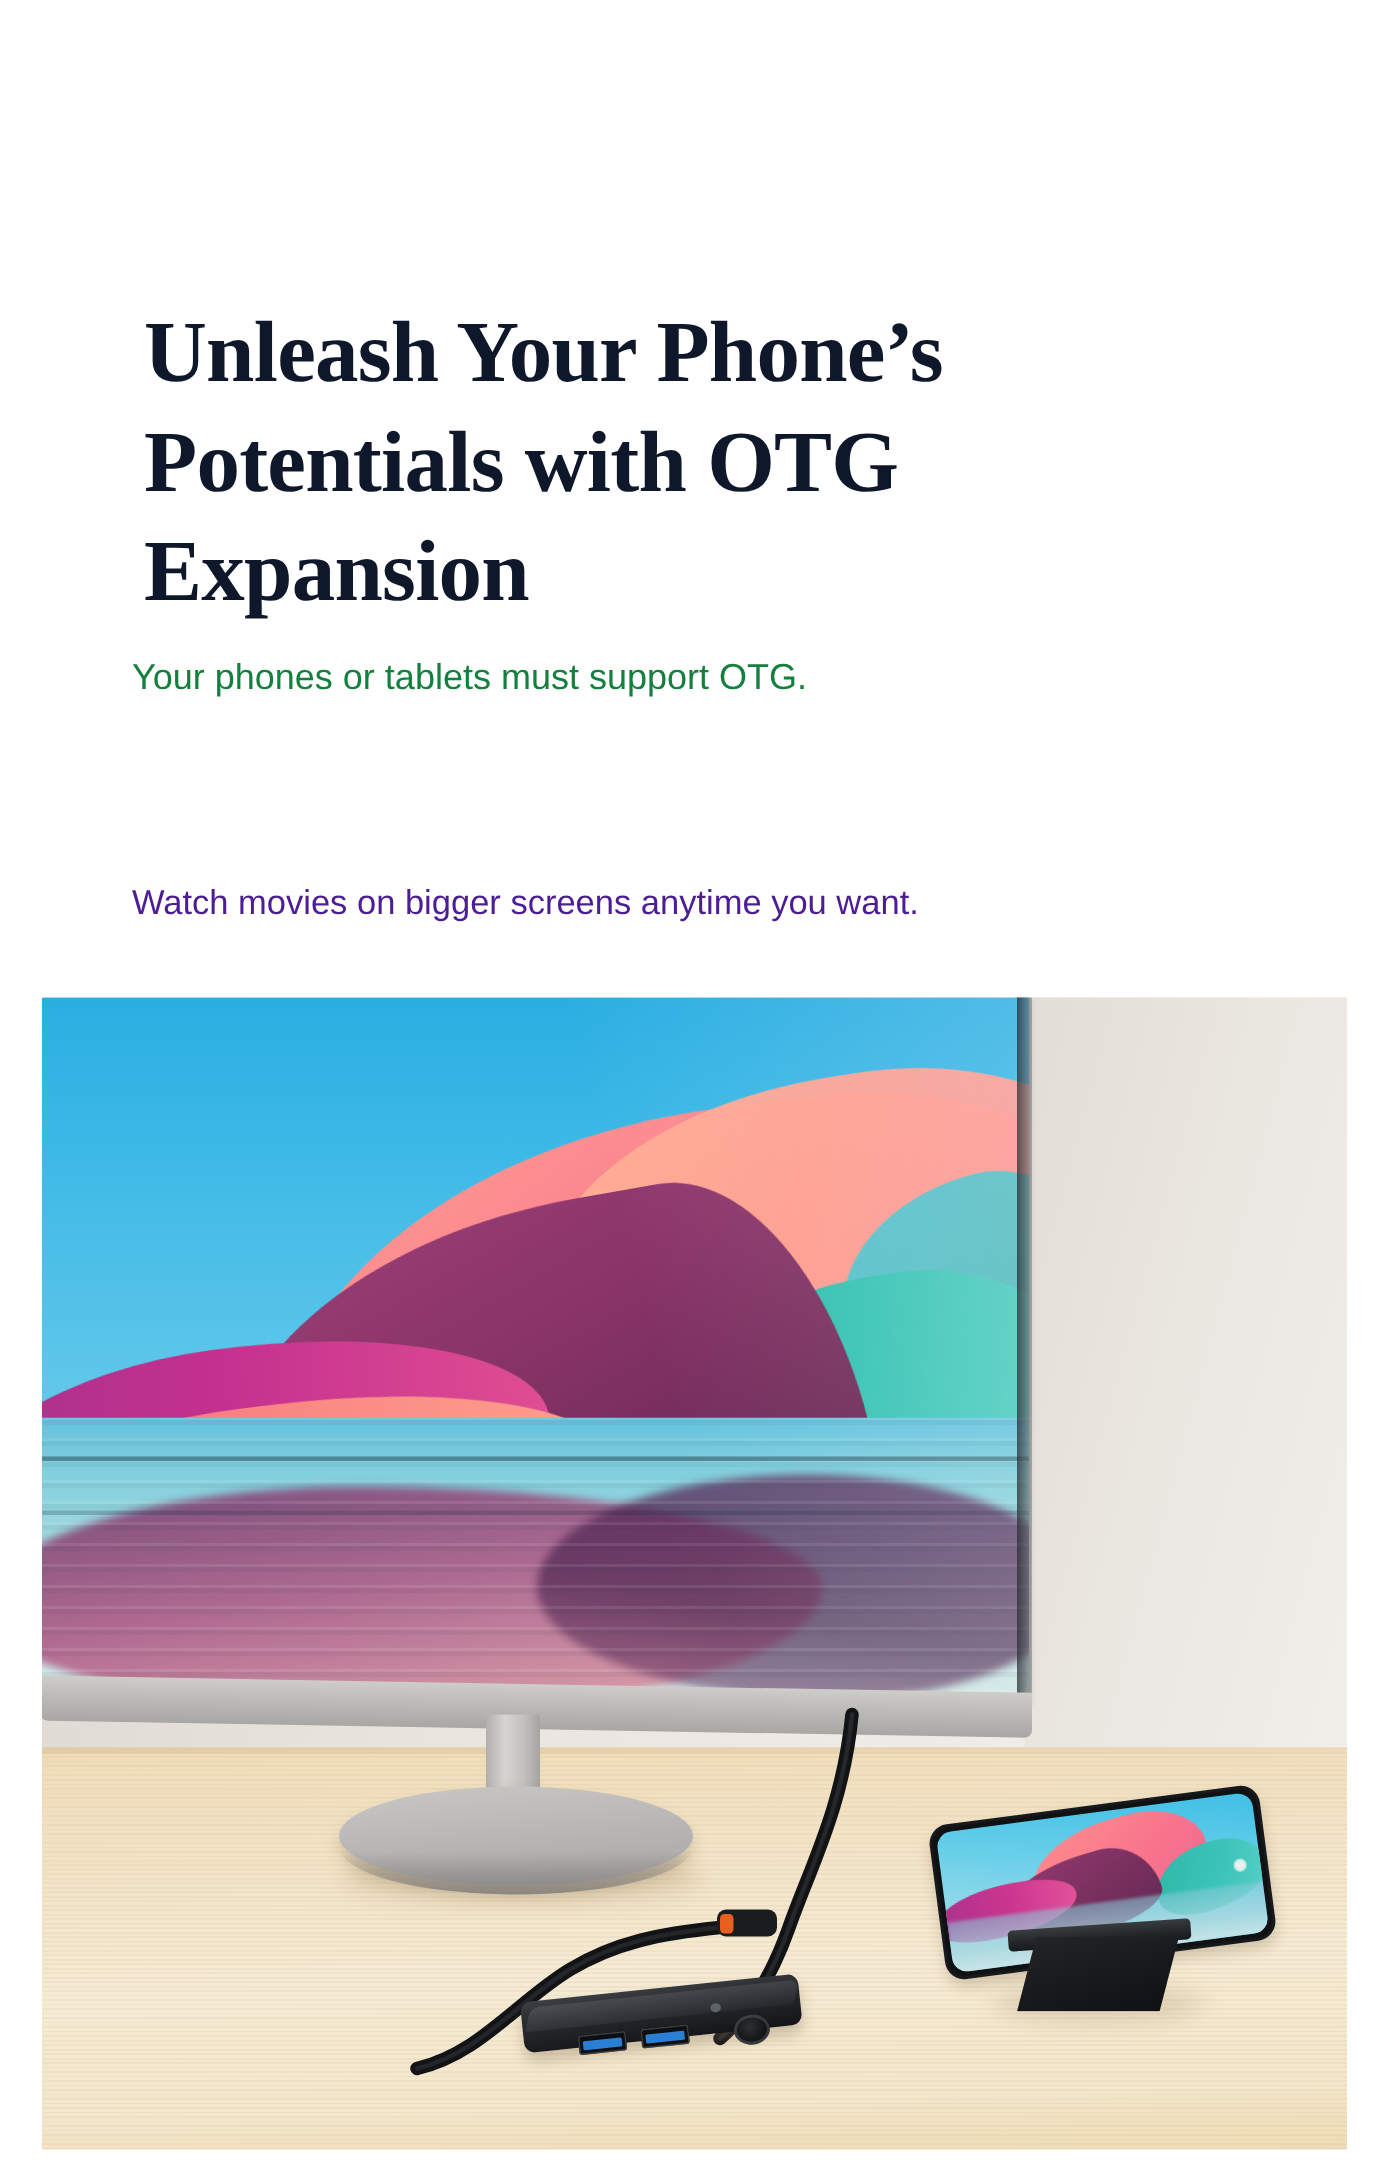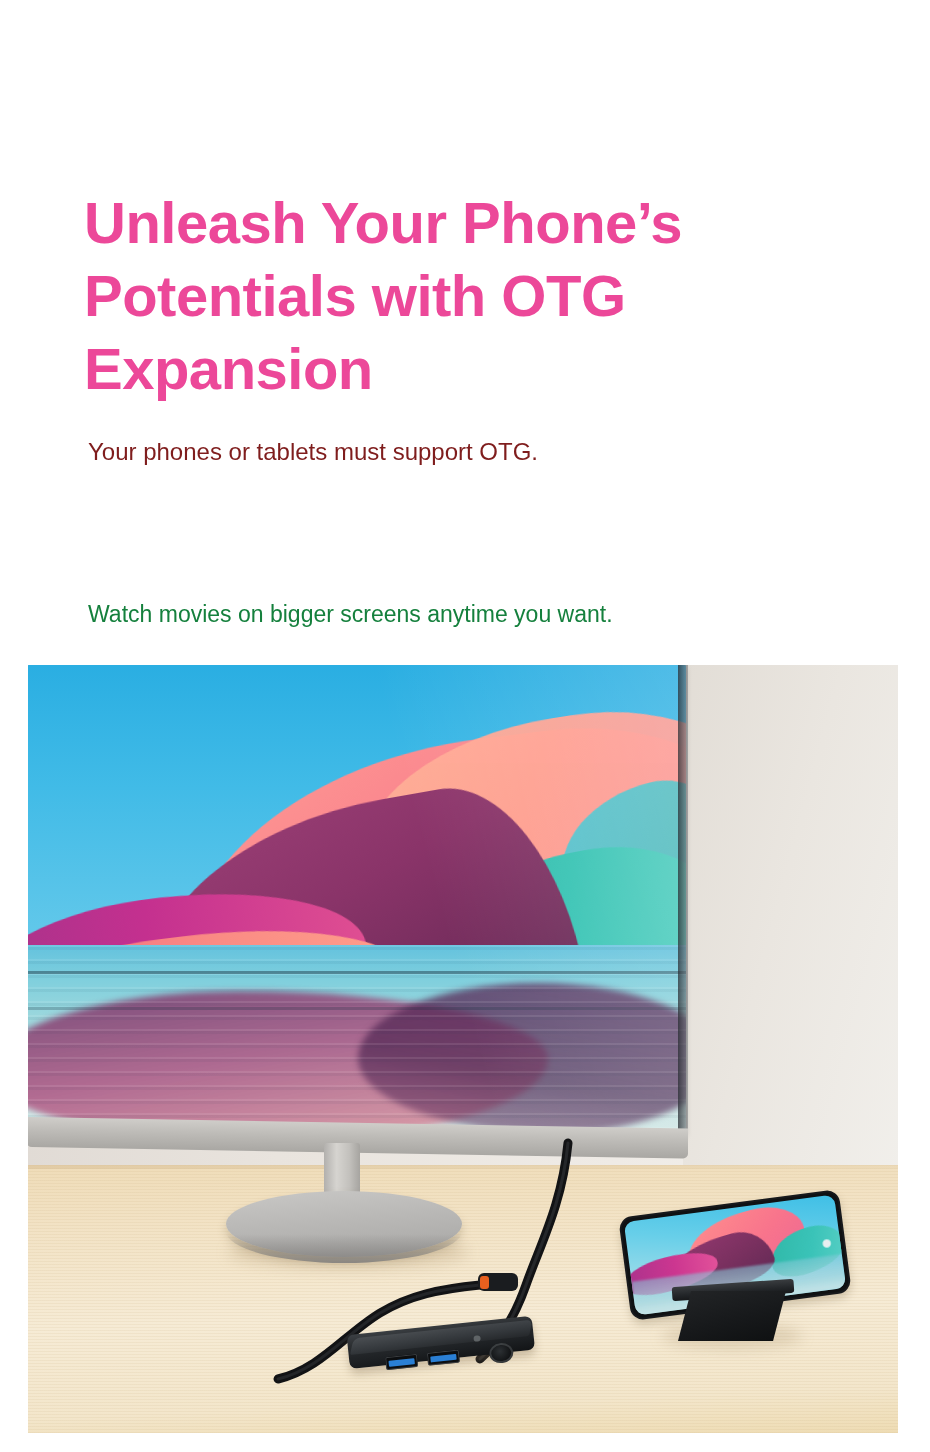--- a/index.html
+++ b/index.html
@@ -24,64 +24,64 @@
 
   
   .text-block {
     position: absolute;
     left: 84px;
     top: 186px;
     width: 760px;
   }
 
   .hero-title {
-    margin: 0;
+    margin: 12px;
     font-size: 58px;
     line-height: 1.26;
     font-weight: 700;
     letter-spacing: -0.5px;
-    color: #ec4899;
+    color: #0f172a;
     max-width: 730px;
-    font-family: Liberation Sans, sans-serif;
+    font-family: Liberation Serif, serif;
   }
 
   .hero-sub {
     margin: 0;
     position: absolute;
     left: 4px;
     top: 250px;
     font-size: 24px;
     line-height: 1.3;
     font-weight: 400;
-    color: #7f1d1d;
+    color: #15803d;
     white-space: nowrap;
   }
 
   .section-title {
     margin: 0;
     position: absolute;
     left: 4px;
     top: 366px;
     font-size: 31px;
     line-height: 1.25;
     font-weight: 500;
     color: #1e1e1e;
     white-space: nowrap;
     letter-spacing: -0.2px;
   }
 
   .section-sub {
     margin: 0;
     position: absolute;
     left: 4px;
-    top: 414px;
+    top: 401px;
     font-size: 23px;
     line-height: 1.3;
     font-weight: 400;
-    color: #15803d;
+    color: #4c1d95;
     white-space: nowrap;
   }
 
   
   .photo {
     position: absolute;
     left: 28px;
     top: 665px;
     width: 870px;
     height: 768px;

